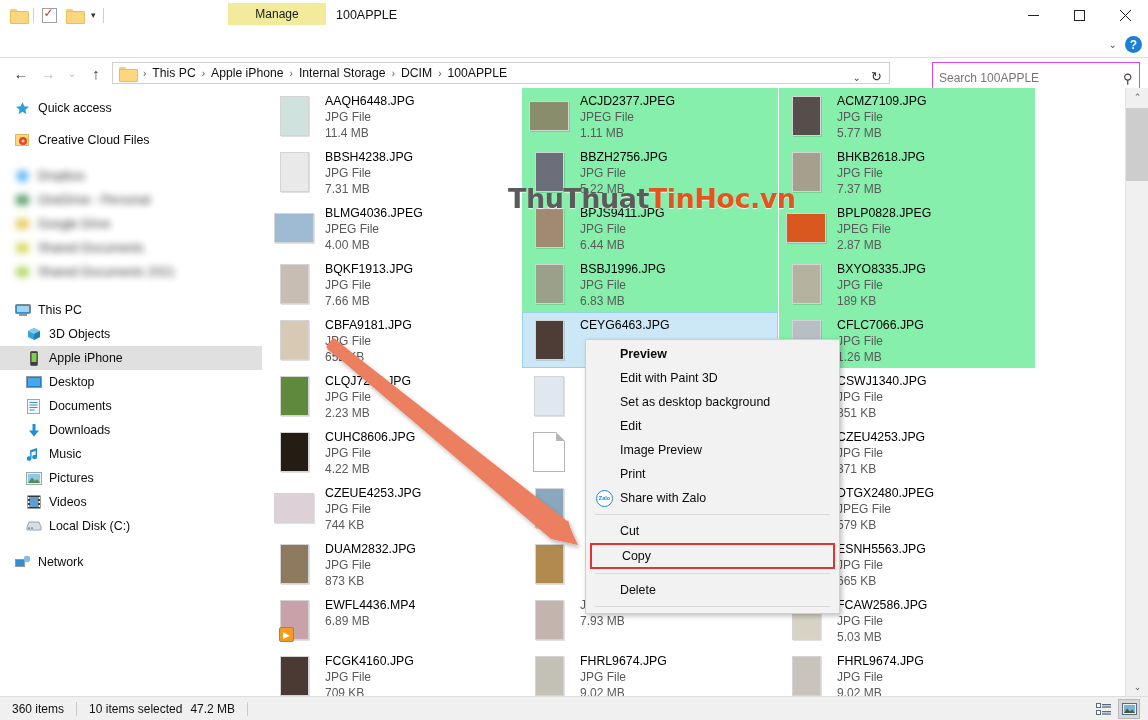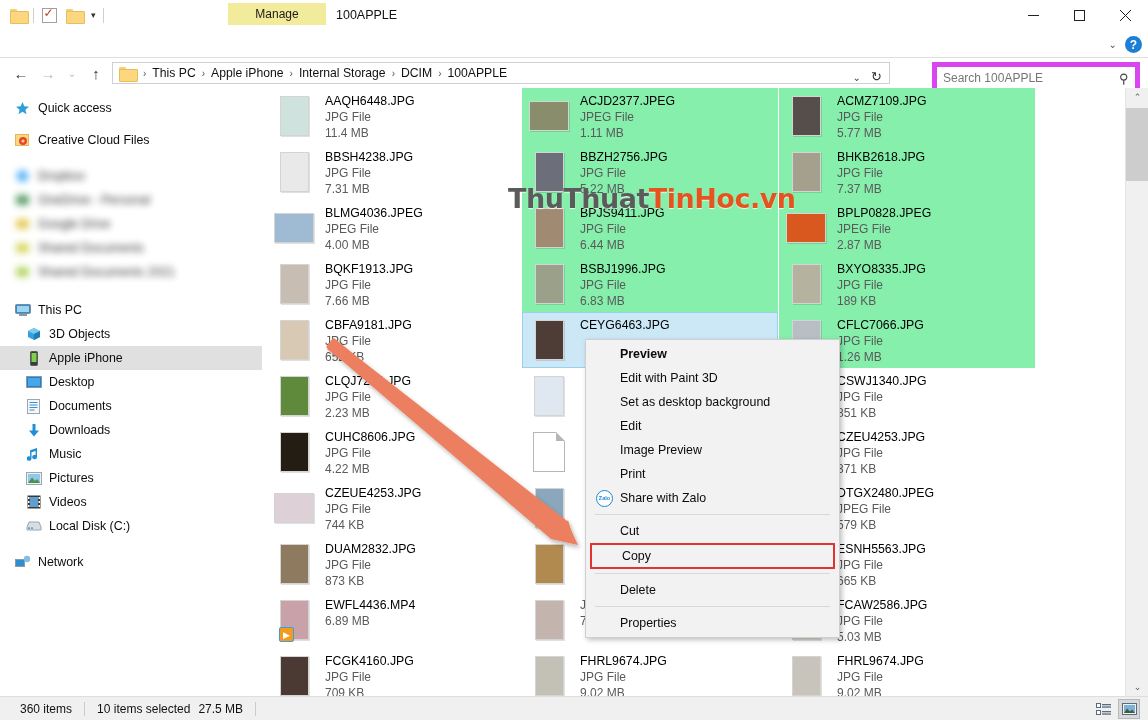--- a/index.html
+++ b/index.html
@@ -89,21 +89,21 @@
     position:absolute; left:112px; top:4px; width:778px; height:22px;
     border:1px solid #cfcfcf; background:#fff; display:flex; align-items:center; padding:0 4px;
   }
   .crumb-folder { margin:0 3px 0 2px; }
   .crumb { font-size:12.2px; color:#111; padding:0 2px; white-space:nowrap; }
   .crumb-sep { color:#555; font-size:10px; padding:0 4px; }
   .crumb-drop { position:absolute; right:28px; top:9px; font-size:10px; color:#444; }
   .refresh { position:absolute; right:7px; top:6px; font-size:13px; color:#333; }
   .searchbox {
     position:absolute; left:932px; top:4px; width:208px; height:32px;
-    border:5px solid #d946ef; background:#fff; display:flex; align-items:center; padding:0 6px;
+    border:1px solid #d946ef; background:#fff; display:flex; align-items:center; padding:0 6px;
   }
   .searchbox .ph { font-size:12px; color:#767676; flex:1; }
   .search-ico { font-size:13px; color:#444; transform:scaleX(-1); }
 
   
   .body {
     position:absolute; left:0; top:88px; width:1148px; height:608px;
     background:#fff;
   }
 
@@ -205,21 +205,21 @@
   .wm-b { color:#e5541f; }
 
   
   .arrow-svg { position:absolute; left:0; top:0; width:1148px; height:720px; pointer-events:none; z-index:35; }
 
   
   .statusbar {
     position:absolute; left:0; bottom:0; width:1148px; height:24px;
     background:#f0f0f0; border-top:1px solid #dededd; display:flex; align-items:center;
   }
-  .st-text { font-size:12px; color:#111; padding-left:20px; white-space:nowrap; }
+  .st-text { font-size:12px; color:#111; padding-left:12px; white-space:nowrap; }
   .st-div { width:1px; height:14px; background:#cbcbcb; margin:0 12px; }
   .view-btns { position:absolute; right:8px; top:2px; display:flex; gap:4px; }
   .vb { width:22px; height:20px; display:flex; align-items:center; justify-content:center; }
   .vb.active { background:#d8d8d8; border:1px solid #b8b8b8; }
 </style>
 </head>
 <body>
 
 <div id="app">
 
@@ -890,44 +890,40 @@
       <div class="mi highlight">
         <span class="mi-ico"></span>
         <span class="mi-label">Copy</span>
       </div>
       <div class="mi-sep"></div>
       <div class="mi">
         <span class="mi-ico"></span>
         <span class="mi-label">Delete</span>
       </div>
       <div class="mi-sep"></div>
-      <div class="mi">
-        <span class="mi-ico"></span>
-        <span class="mi-label">Properties</span>
-      </div>
     </div>
 
   <svg class="arrow-svg" viewBox="0 0 1148 720">
     <defs>
       <filter id="ashadow" x="-20%" y="-20%" width="150%" height="150%">
         <feDropShadow dx="2" dy="3" stdDeviation="2" flood-color="#000" flood-opacity="0.28"></feDropShadow>
       </filter>
     </defs>
     <g filter="url(#ashadow)">
       <path d="M327 349 L560 528 L552 538 L575 543 L568 520 L561 530 L333 341 Z" fill="#ec7f5e"></path>
       <polygon points="330,344 334,338 562,527 556,533" fill="#ec7f5e"></polygon>
       <path d="M326 347 L333 338 L567 521 L578 545 L551 539 Z" fill="#ec7f5e"></path>
     </g>
   </svg>
 
   <div class="statusbar">
     <span class="st-text">360 items</span>
     <span class="st-div"></span>
     <span class="st-text" style="padding-left:0">10 items selected</span>
-    <span class="st-text" style="padding-left:8px">27.5 MB</span>
+    <span class="st-text" style="padding-left:8px">47.2 MB</span>
     <span class="st-div"></span>
 
     <div class="view-btns">
       <div class="vb">
         <svg width="15" height="13" viewBox="0 0 15 13">
           <rect x="0.5" y="0.5" width="4" height="4" fill="#fff" stroke="#5a6b80"></rect>
           <rect x="0.5" y="7.5" width="4" height="4" fill="#fff" stroke="#5a6b80"></rect>
           <rect x="6" y="1" width="9" height="1.3" fill="#5a6b80"></rect>
           <rect x="6" y="3.4" width="9" height="1.3" fill="#5a6b80"></rect>
           <rect x="6" y="8" width="9" height="1.3" fill="#5a6b80"></rect>

